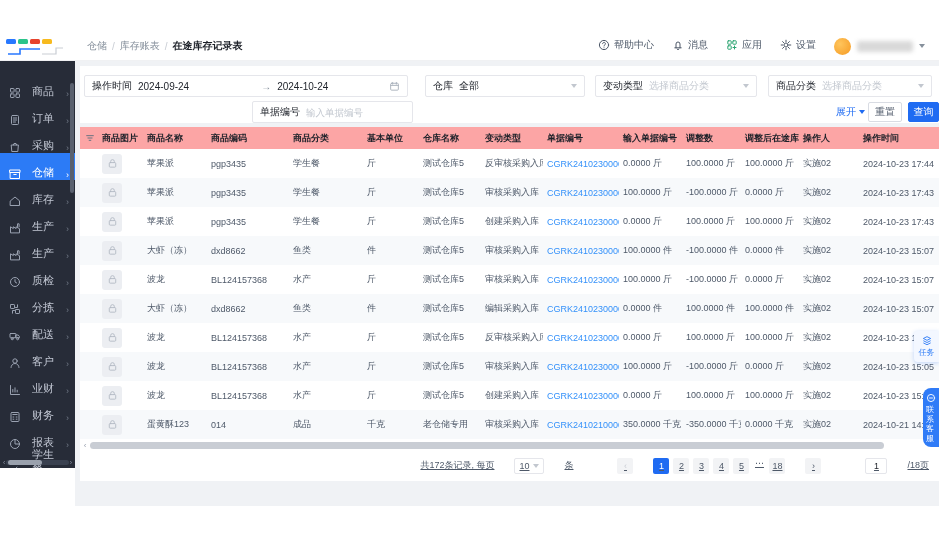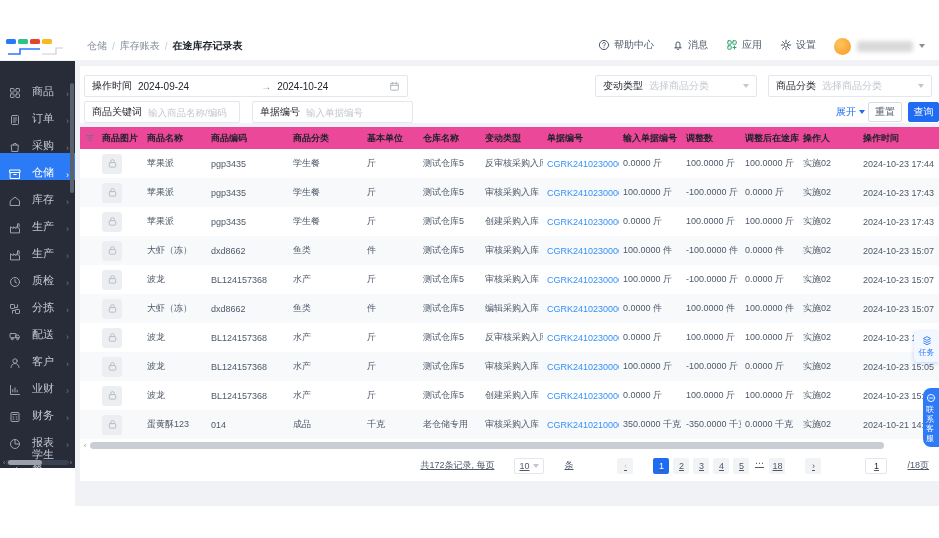--- a/index.html
+++ b/index.html
@@ -65,21 +65,21 @@
                  align-items:center; gap:3px; cursor:pointer; }
   .expand-link .sel-caret { border-top-color:#1f6bf2; }
   .btn { position:absolute; top:36px; height:20px; border-radius:2px; font-size:10px;
          display:flex; align-items:center; justify-content:center; cursor:pointer; }
   .btn-reset { left:788px; width:34px; background:#fff; border:1px solid #d9dce3; color:#4e5969; }
   .btn-query { left:828px; width:31px; background:#1f6bf2; border:1px solid #1f6bf2; color:#fff; }
 
   
   .table-card { position:absolute; left:5px; top:66px; width:859px; height:354px; background:#fff; }
   table { width:859px; border-collapse:collapse; table-layout:fixed; font-size:9px; }
-  thead td { height:22px; background:#ec4899; color:#1d2129; font-weight:bold; padding:0 2px 0 4px;
+  thead td { height:22px; background:#fca5a5; color:#1d2129; font-weight:bold; padding:0 2px 0 4px;
              white-space:nowrap; overflow:hidden; }
   tbody td { height:29px; color:#4e5969; padding:0 2px 0 4px; white-space:nowrap; overflow:hidden; }
   tbody tr.even { background:#f7f9fb; }
   .col-ico { display:flex; justify-content:center; color:#6b7280; }
   .img-ph { width:20px; height:20px; background:#eceef2; border-radius:3px; display:inline-flex;
             align-items:center; justify-content:center; color:#b4bac4; vertical-align:middle; }
   a.doclink { color:#3491fa; text-decoration:none; cursor:pointer; }
 
   .h-scroll { position:absolute; left:0; top:314px; width:859px; height:9px; display:flex; align-items:center; }
   .h-scroll .hs-left { width:10px; text-align:center; font-size:8px; color:#9aa2af; cursor:pointer; }
@@ -351,37 +351,40 @@
         <span class="fc-value">2024-09-24</span>
         <span class="fc-muted" style="margin-left:66px;">→</span>
         <span class="fc-value">2024-10-24</span>
         <span class="fc-right">
           <svg width="11" height="11" viewBox="0 0 12 12" fill="none" stroke="#a9b0bb" stroke-width="1" stroke-linecap="round">
             <rect x="1.8" y="2.5" width="8.4" height="7.5" rx="1"></rect>
               <path d="M1.8 4.8h8.4M4 1.5v2M8 1.5v2"></path>
           </svg>
         </span>
       </div>
+      <div class="fc-box" style="left:345px; top:9px; width:160px;">
+        <span class="fc-label">仓库</span>
+        <span class="fc-value">全部</span>
+        <span class="fc-right">
+            <span class="sel-caret"></span>
+          </span>
+      </div>
       <div class="fc-box" style="left:515px; top:9px; width:162px;">
         <span class="fc-label">变动类型</span>
         <span class="fc-ph">选择商品分类</span>
         <span class="fc-right">
             <span class="sel-caret"></span>
           </span>
       </div>
       <div class="fc-box" style="left:688px; top:9px; width:164px;">
         <span class="fc-label">商品分类</span>
         <span class="fc-ph">选择商品分类</span>
         <span class="fc-right">
             <span class="sel-caret"></span>
           </span>
-      </div>
-      <div class="fc-box" style="left:4px; top:35px; width:156px;">
-        <span class="fc-label">商品关键词</span>
-        <input class="fc-input" placeholder="输入商品名称/编码" style="">
       </div>
       <div class="fc-box" style="left:172px; top:35px; width:161px;">
         <span class="fc-label">单据编号</span>
         <input class="fc-input" placeholder="输入单据编号" style="">
       </div>
       <div class="expand-link">
         <span>展开</span>
         <span class="sel-caret"></span>
       </div>
       <div class="btn btn-reset">重置</div>

